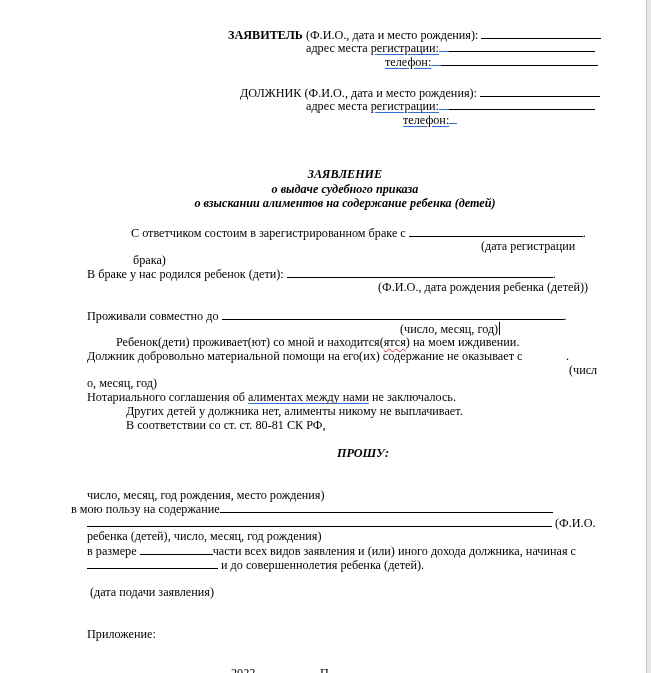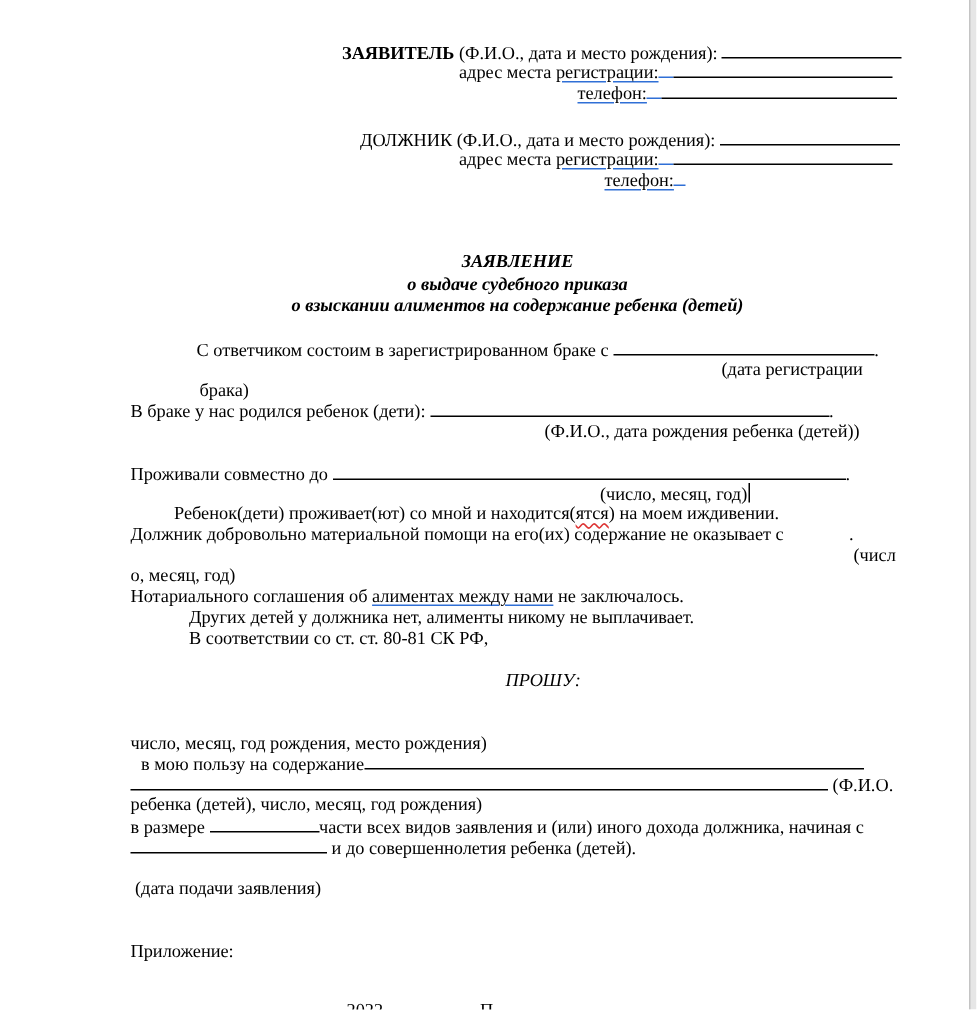--- a/index.html
+++ b/index.html
@@ -18,21 +18,21 @@
       background: #e6e6e6; border-left: 1px solid #c4c4c4; box-sizing: border-box;
     }
     .ln { position: absolute; white-space: nowrap; line-height: 14px; }
     .blank {
       display: inline-block; border-bottom: 1px solid #000; height: 11px; vertical-align: baseline;
     }
     .blue-u { text-decoration: underline; text-decoration-color: #2f6fd6; text-decoration-thickness: 1px; text-underline-offset: 2px; }
     .blue-u-ext { display: inline-block; border-bottom: 1px solid #2f6fd6; height: 11px; vertical-align: baseline; }
     .spell { text-decoration: underline wavy #d33; text-decoration-thickness: 1px; text-underline-offset: 2px; }
     .b { font-weight: bold; }
-    .bi { font-weight: normal; font-style: italic; }
+    .bi { font-weight: bold; font-style: italic; }
     .title-block { position: absolute; left: 0; width: 690px; text-align: center; font-weight: bold; font-style: italic; line-height: 14.5px; }
     .caret { display: inline-block; width: 1px; height: 13px; background: #000; vertical-align: -2px; margin-left: 1px; }
   </style>
 </head>
 <body>
 
 <div class="page">
 
   <div class="ln" style="left:228px; top:27px;">
     <span class="b">ЗАЯВИТЕЛЬ</span>
@@ -70,21 +70,21 @@
     <span>С ответчиком состоим в зарегистрированном браке с</span>
     <span class="blank" style="width:174px;"></span><span>.</span>
   </div>
   <div class="ln" style="left:481px; top:239px;">(дата регистрации</div>
   <div class="ln" style="left:87px; top:253px;margin-left:46px;">брака)</div>
 
   <div class="ln" style="left:87px; top:266px;">
     <span>В браке у нас родился ребенок (дети):</span>
     <span class="blank" style="width:266px;"></span><span>.</span>
   </div>
-  <div class="ln" style="left:363px; top:280px;text-align:center;">(Ф.И.О., дата рождения ребенка (детей))</div>
+  <div class="ln" style="left:378px; top:280px;text-align:center;">(Ф.И.О., дата рождения ребенка (детей))</div>
 
   <div class="ln" style="left:87px; top:308px;">
     <span>Проживали совместно до</span>
     <span class="blank" style="width:342px;"></span><span>.</span>
   </div>
   <div class="ln" style="left:400px; top:322px;">
     <span>(число, месяц, год)</span><span class="caret"></span>
   </div>
 
   <div class="ln" style="left:116px; top:335px;">
@@ -101,21 +101,21 @@
     <span>Нотариального соглашения об</span>
     <span class="blue-u">алиментах между нами</span>
     <span>не заключалось.</span>
   </div>
   <div class="ln" style="left:126px; top:404px;">Других детей у должника нет, алименты никому не выплачивает.</div>
   <div class="ln" style="left:126px; top:418px;">В соответствии со ст. ст. 80-81 СК РФ,</div>
 
   <div class="ln bi" style="left:337px; top:446px;">ПРОШУ:</div>
 
   <div class="ln" style="left:87px; top:488px;">число, месяц, год рождения, место рождения)</div>
-  <div class="ln" style="left:94px; top:501px;">
+  <div class="ln" style="left:71px; top:501px;">
     <span>в мою пользу на содержание</span><span class="blank" style="width:333px;"></span>
   </div>
   <div class="ln" style="left:87px; top:515px;">
     <span class="blank" style="width:465px;"></span>
     <span>(Ф.И.О.</span>
   </div>
   <div class="ln" style="left:87px; top:529px;">ребенка (детей), число, месяц, год рождения)</div>
 
   <div class="ln" style="left:87px; top:543px;">
     <span>в размере</span>

